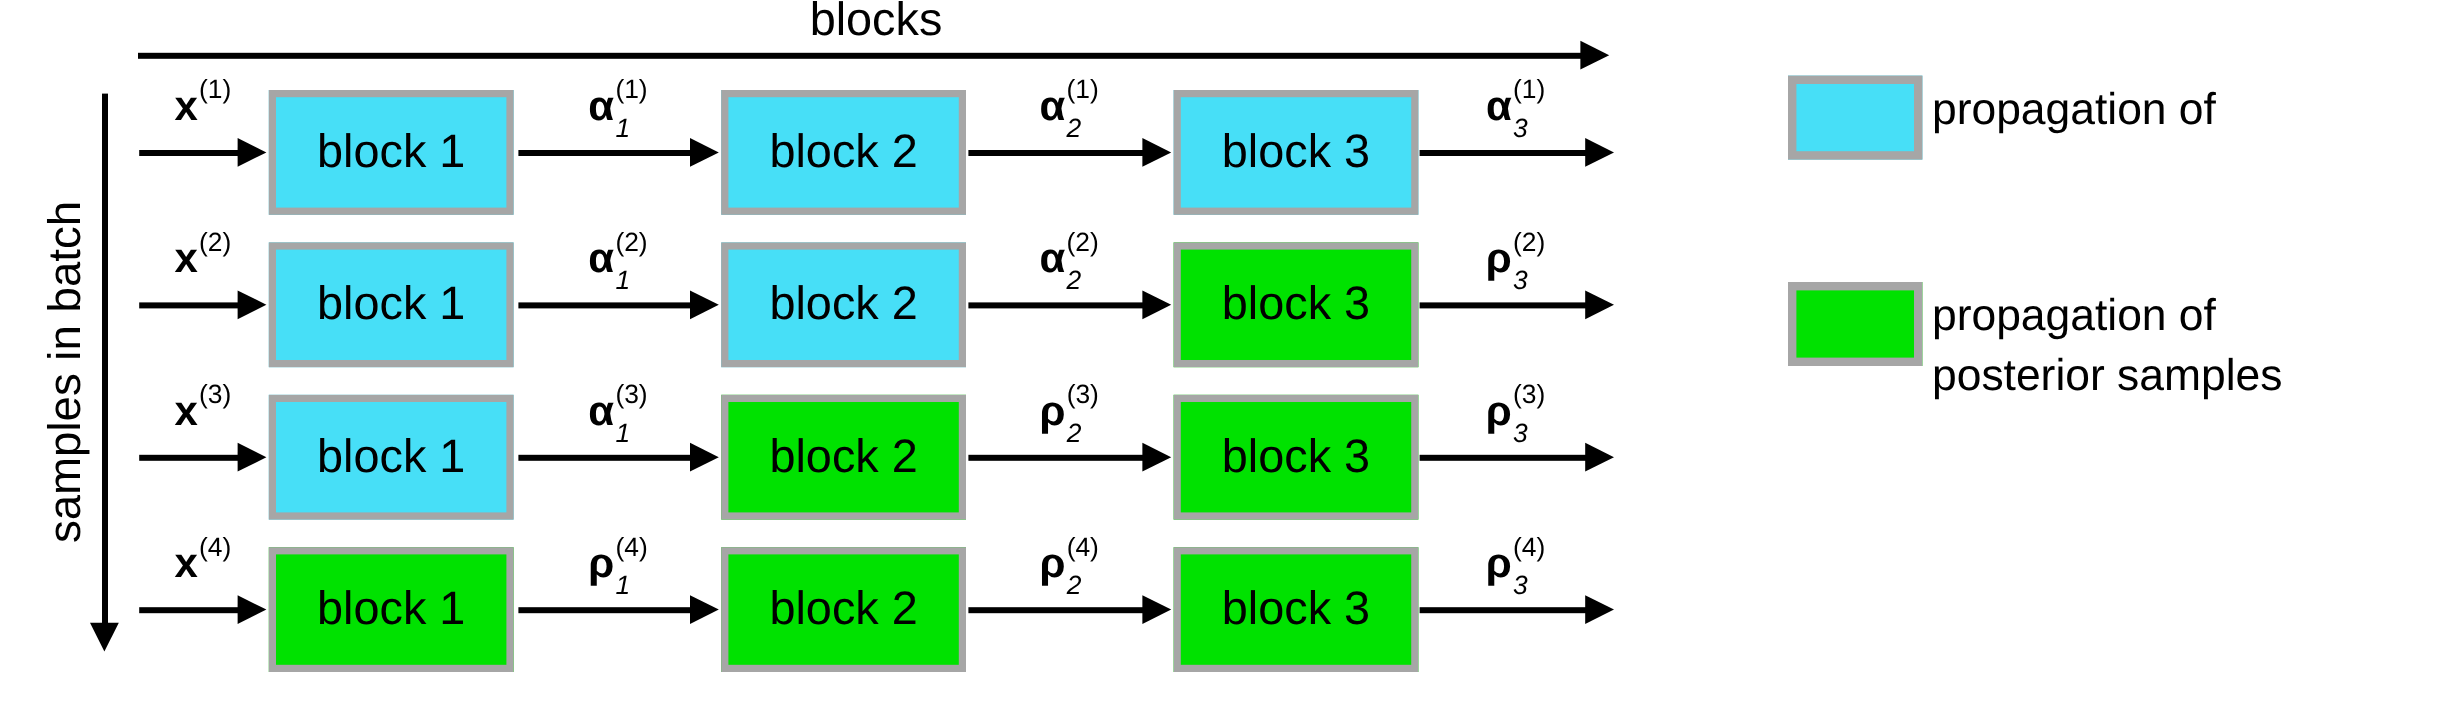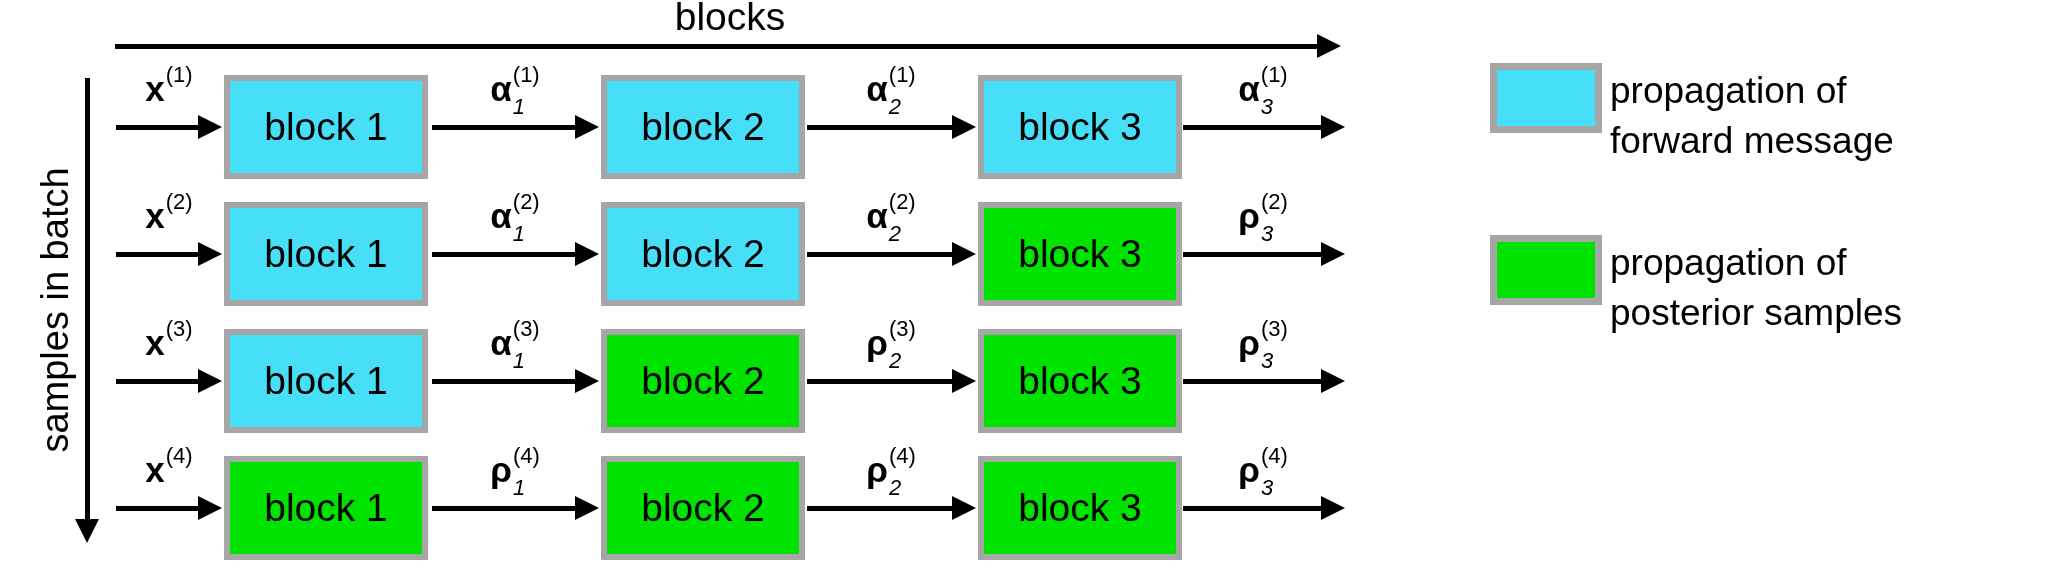--- a/index.html
+++ b/index.html
@@ -292,21 +292,20 @@
           <span class="sup">(4)</span>
           <span class="sub">3</span>
         </span>
       </span>
   </div>
   <div class="harrow flow am3 row4"></div>
 
   <div class="legend-swatch lg1" style="background: rgb(71, 223, 247);"></div>
   <div class="legend-text lt1">
     <div>propagation of</div>
-    <div>forward message</div>
   </div>
   <div class="legend-swatch lg2" style="background: rgb(0, 226, 0);"></div>
   <div class="legend-text lt2">
     <div>propagation of</div>
     <div>posterior samples</div>
   </div>
 
 </div>
 
 </body></html>

